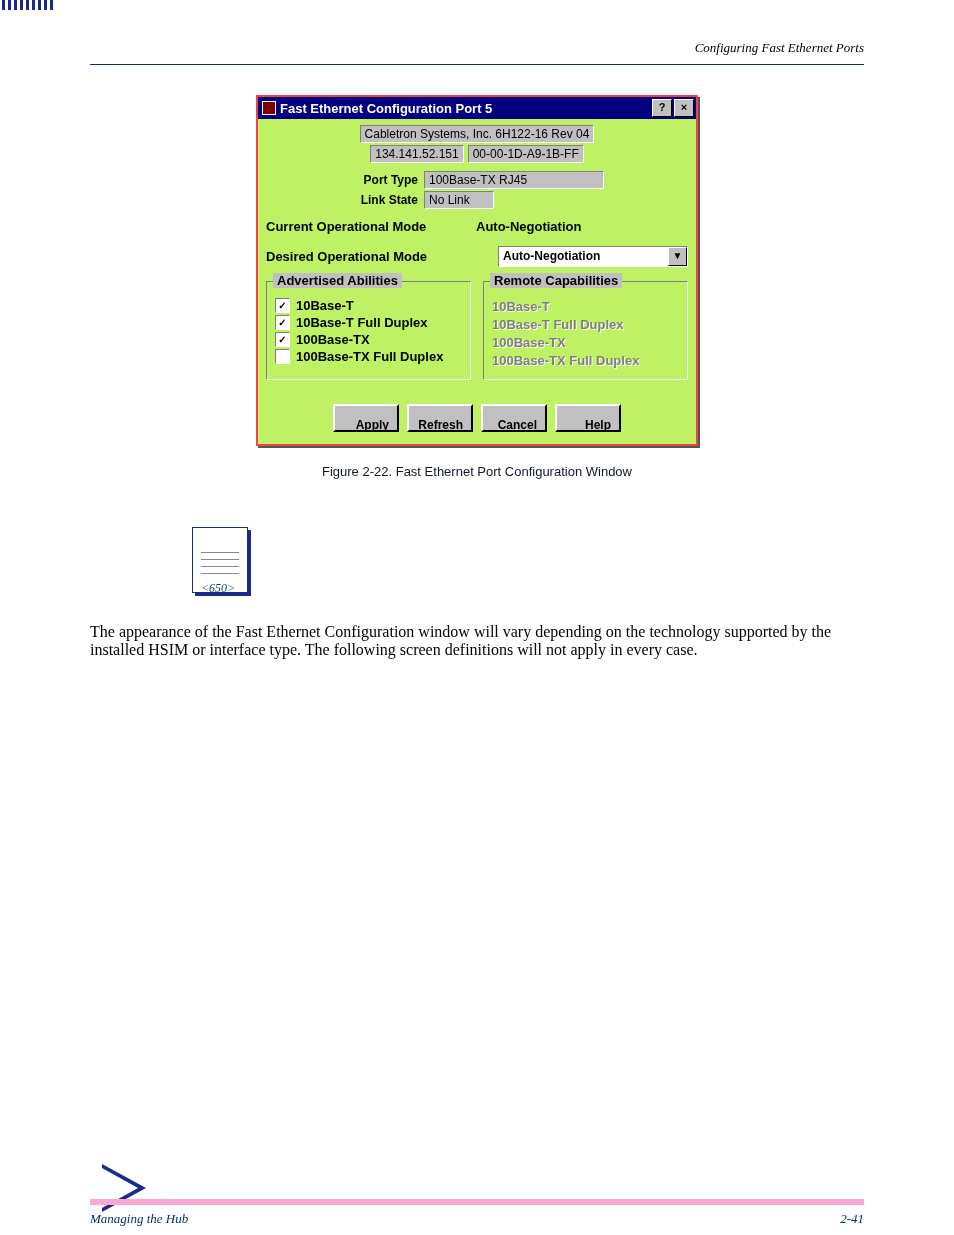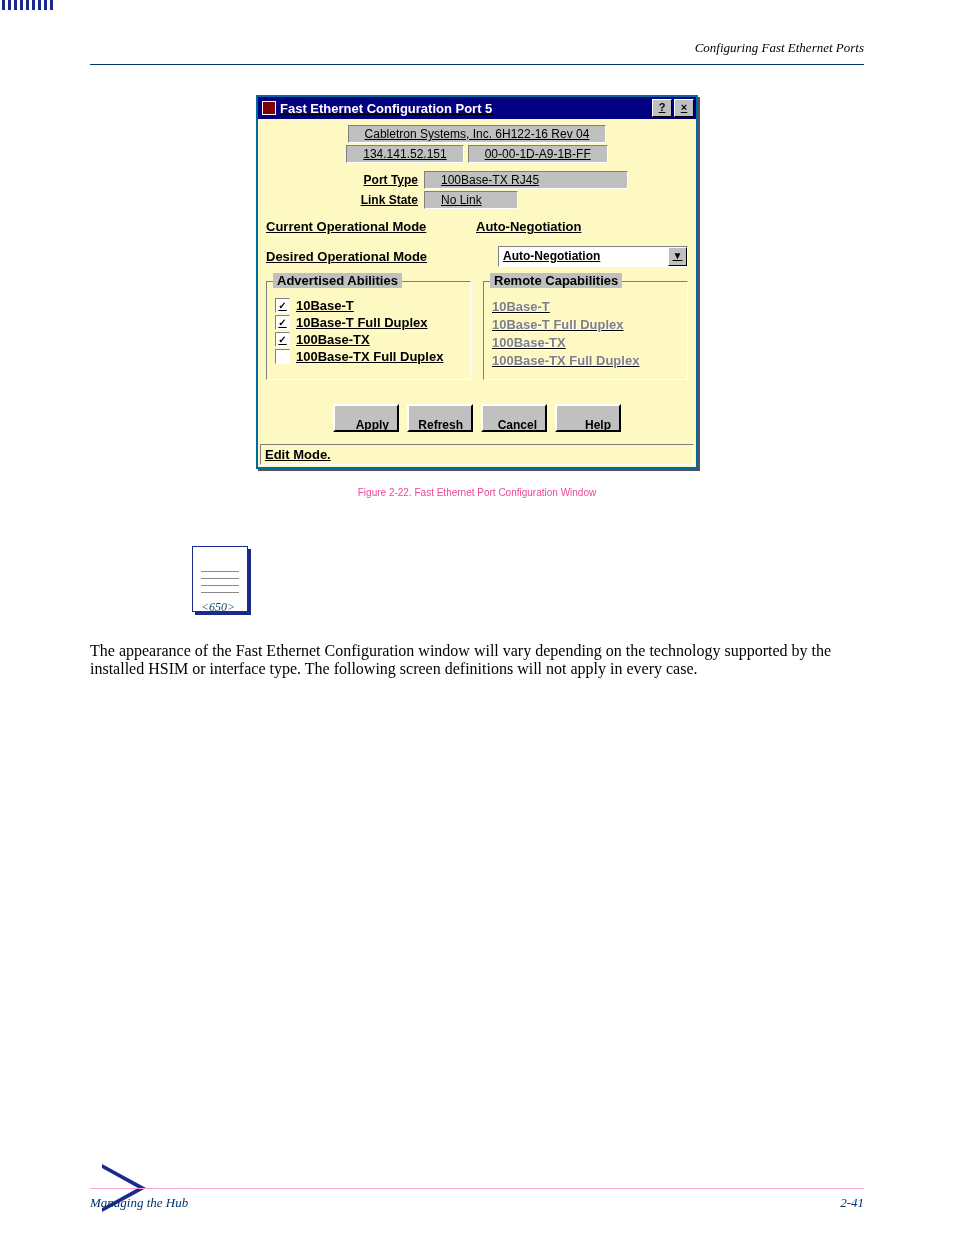--- a/index.html
+++ b/index.html
@@ -27,27 +27,26 @@
     font-size: 13px;
   }
   .img-wrap {
     display: flex;
     justify-content: center;
     margin: 30px 0 18px 0;
   }
   
   .dlg {
     width: 438px;
-    border: 2px solid #0369a1;
-    background: #fef9c3;
+    border: 2px solid #ef4444;
+    background: #bef264;
     font-family: "MS Sans Serif", Arial, sans-serif;
     font-size: 12px;
     color: #000;
     box-shadow: 2px 2px 0 #555;
-    text-decoration: underline;
   }
   .title-bar {
     background: #000080;
     color: #fff;
     font-weight: bold;
     font-size: 13px;
     padding: 2px 2px 2px 4px;
     display: flex;
     align-items: center;
   }
@@ -88,21 +87,21 @@
     gap: 4px;
     margin-bottom: 2px;
   }
   .info-row.second { margin-bottom: 8px; }
   .sunken {
     background: #c0c0c0;
     border-top: 1px solid #808080;
     border-left: 1px solid #808080;
     border-right: 1px solid #fff;
     border-bottom: 1px solid #fff;
-    padding: 1px 16px;
+    padding: 1px 4px;
     font-size: 12px;
     white-space: nowrap;
   }
   .label-row {
     display: flex;
     align-items: center;
     margin-bottom: 2px;
   }
   .label-row .lbl {
     text-align: right;
@@ -249,22 +248,22 @@
     border-right: 1px solid #fff;
     border-bottom: 1px solid #fff;
     padding: 2px 4px;
     font-weight: bold;
     font-size: 13px;
     margin: 0 2px 2px 2px;
   }
   
   .fig-caption {
     text-align: center;
-    color: #ec4899;
-    font-size: 10px;
+    color: #0f172a;
+    font-size: 13px;
     font-family: Arial, sans-serif;
     margin-top: 6px;
     margin-bottom: 40px;
   }
   
   .block {
     display: flex;
     gap: 20px;
     margin: 10px 0 28px 100px;
     align-items: flex-start;
@@ -329,29 +328,29 @@
   }
   .tip-box .heading {
     font-weight: bold;
     display: inline;
   }
   .tip-box .msg {
     display: inline;
   }
   .footer {
     position: absolute;
-    bottom: 24px;
+    bottom: 8px;
     left: 90px;
     right: 90px;
     display: flex;
     justify-content: space-between;
     font-style: italic;
     color: #003366;
     font-size: 13px;
-    border-top: 1px solid #f9a8d4;
+    border-top: 6px solid #f9a8d4;
     padding-top: 6px;
   }
 </style>
 </head>
 <body>
 
 <div class="page">
   <div class="header-line">
     <span></span>
     <span>Configuring Fast Ethernet Ports</span>
@@ -427,21 +426,20 @@
           </div>
         </div>
 
         <div class="btn-row">
           <button class="btn">Apply</button>
           <button class="btn">Refresh</button>
           <button class="btn">Cancel</button>
           <button class="btn">Help</button>
         </div>
       </div>
-      <div class="status-bar">Edit Mode.</div>
     </div>
   </div>
 
   <div class="fig-caption">Figure 2-22. Fast Ethernet Port Configuration Window</div>
 
   <div class="block">
     <div class="note-icon">
       <div class="note-pad">
         <div class="note-lines">
           <div></div><div></div><div></div><div></div>&lt;650&gt;</div>

